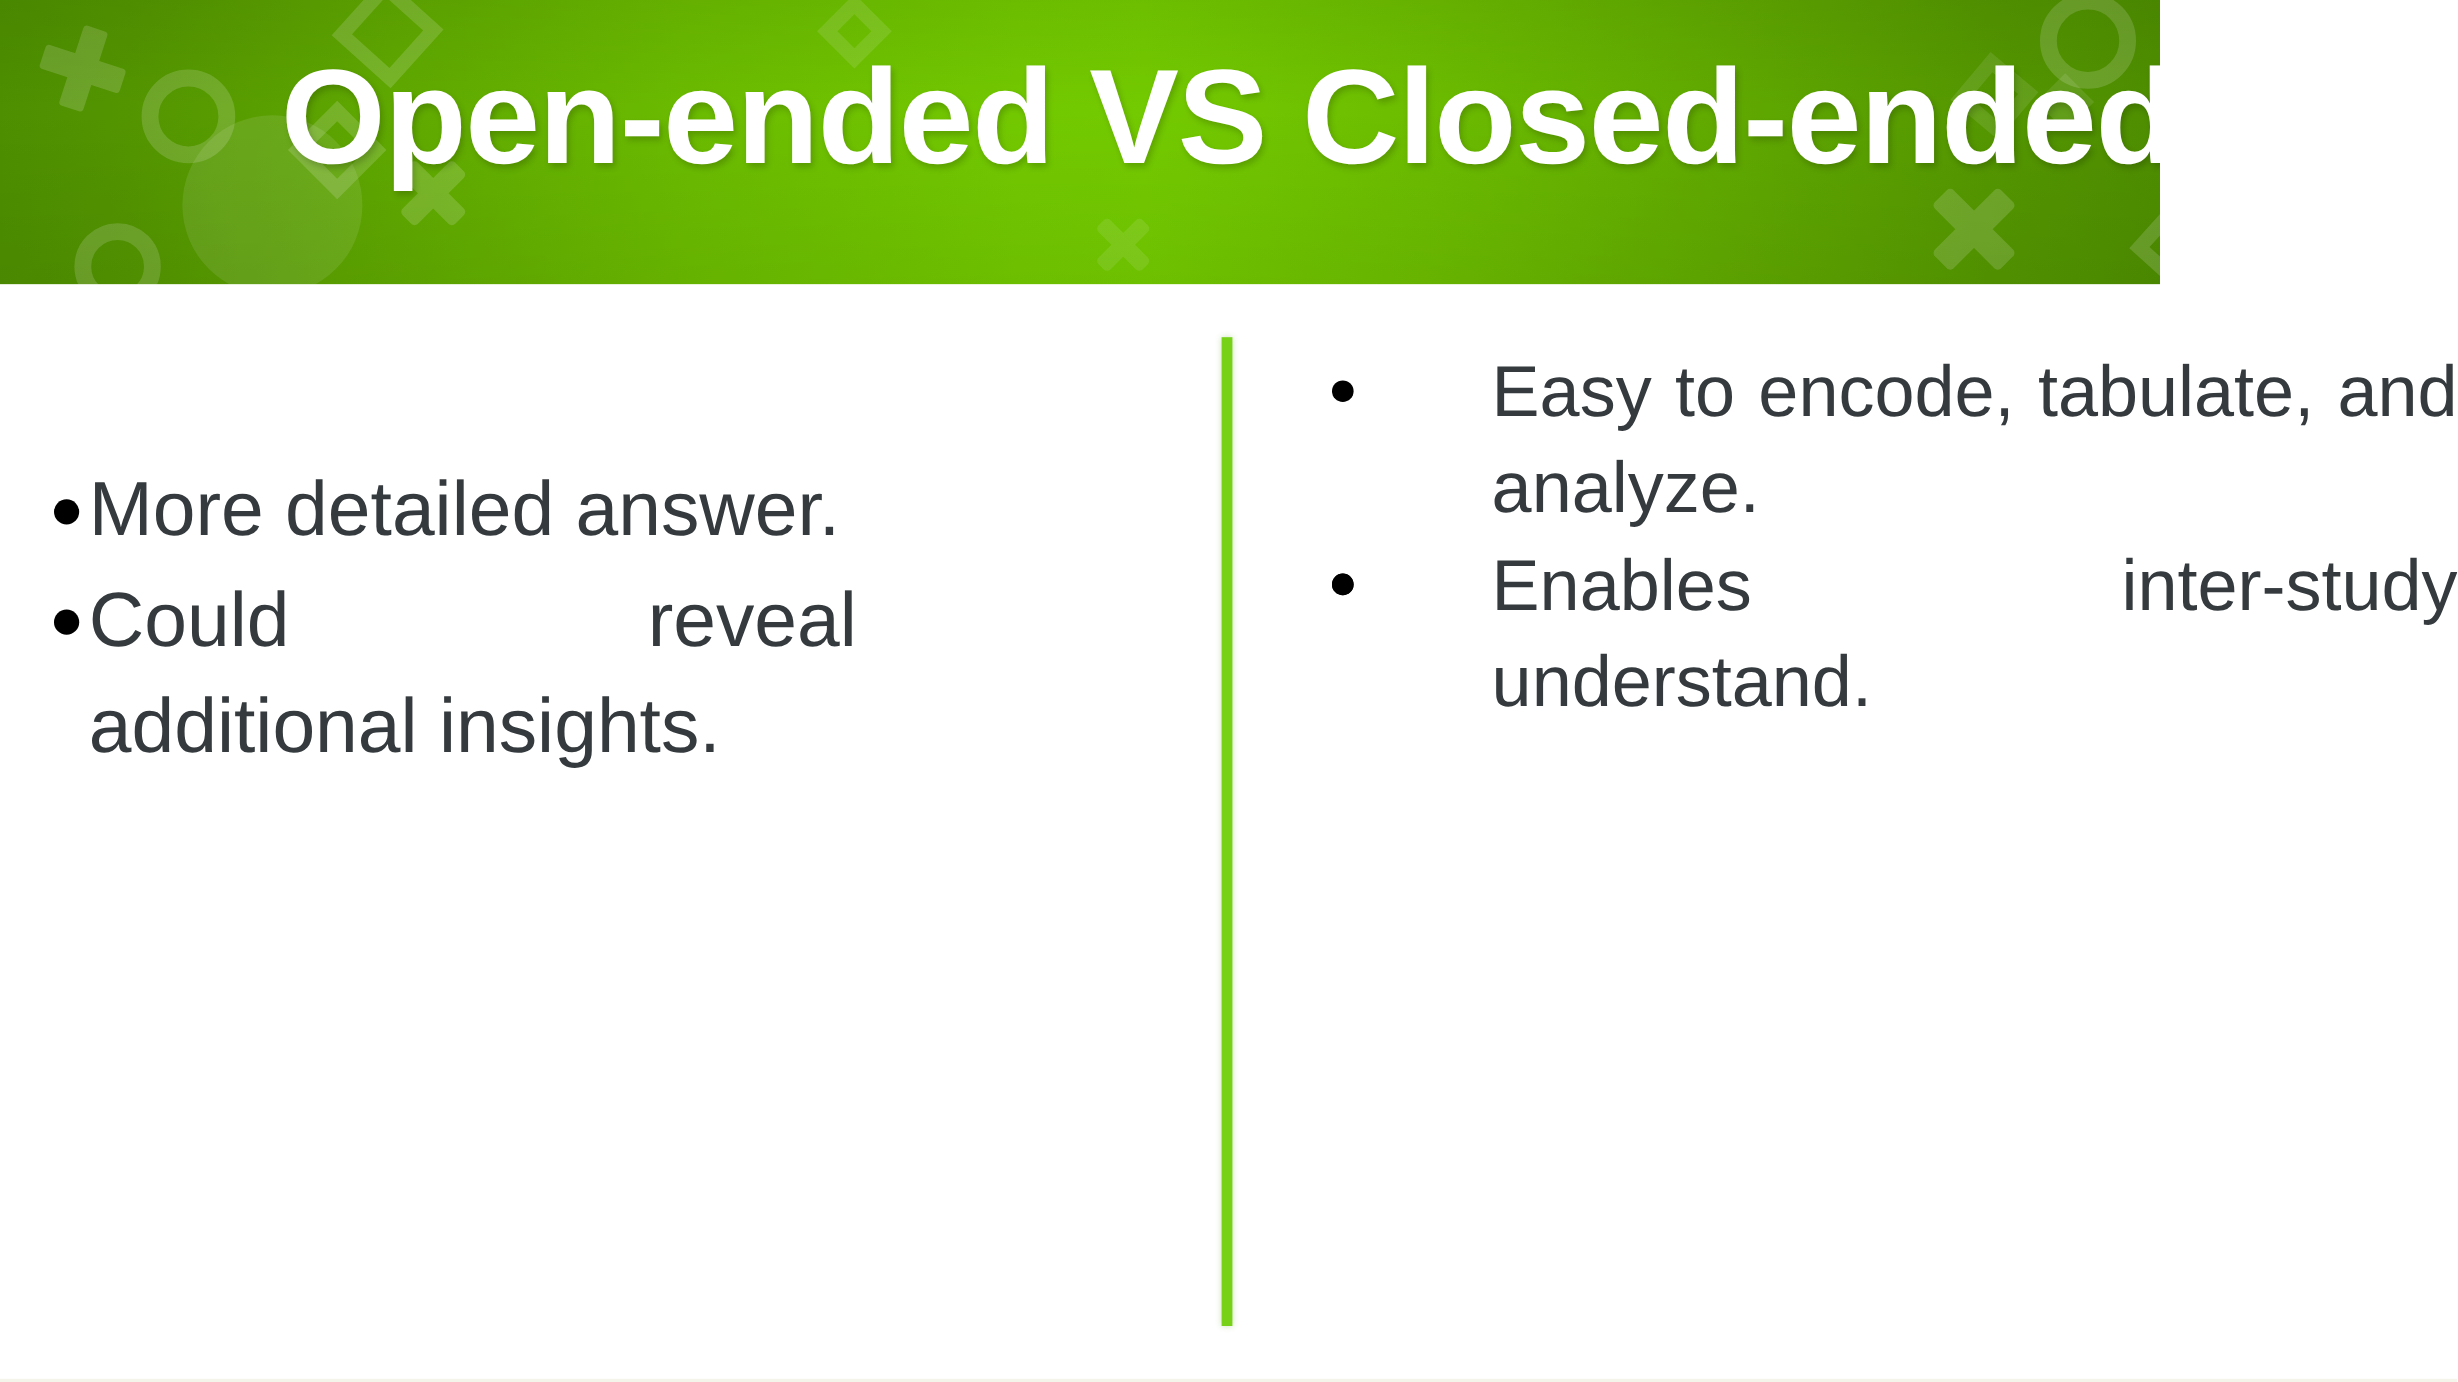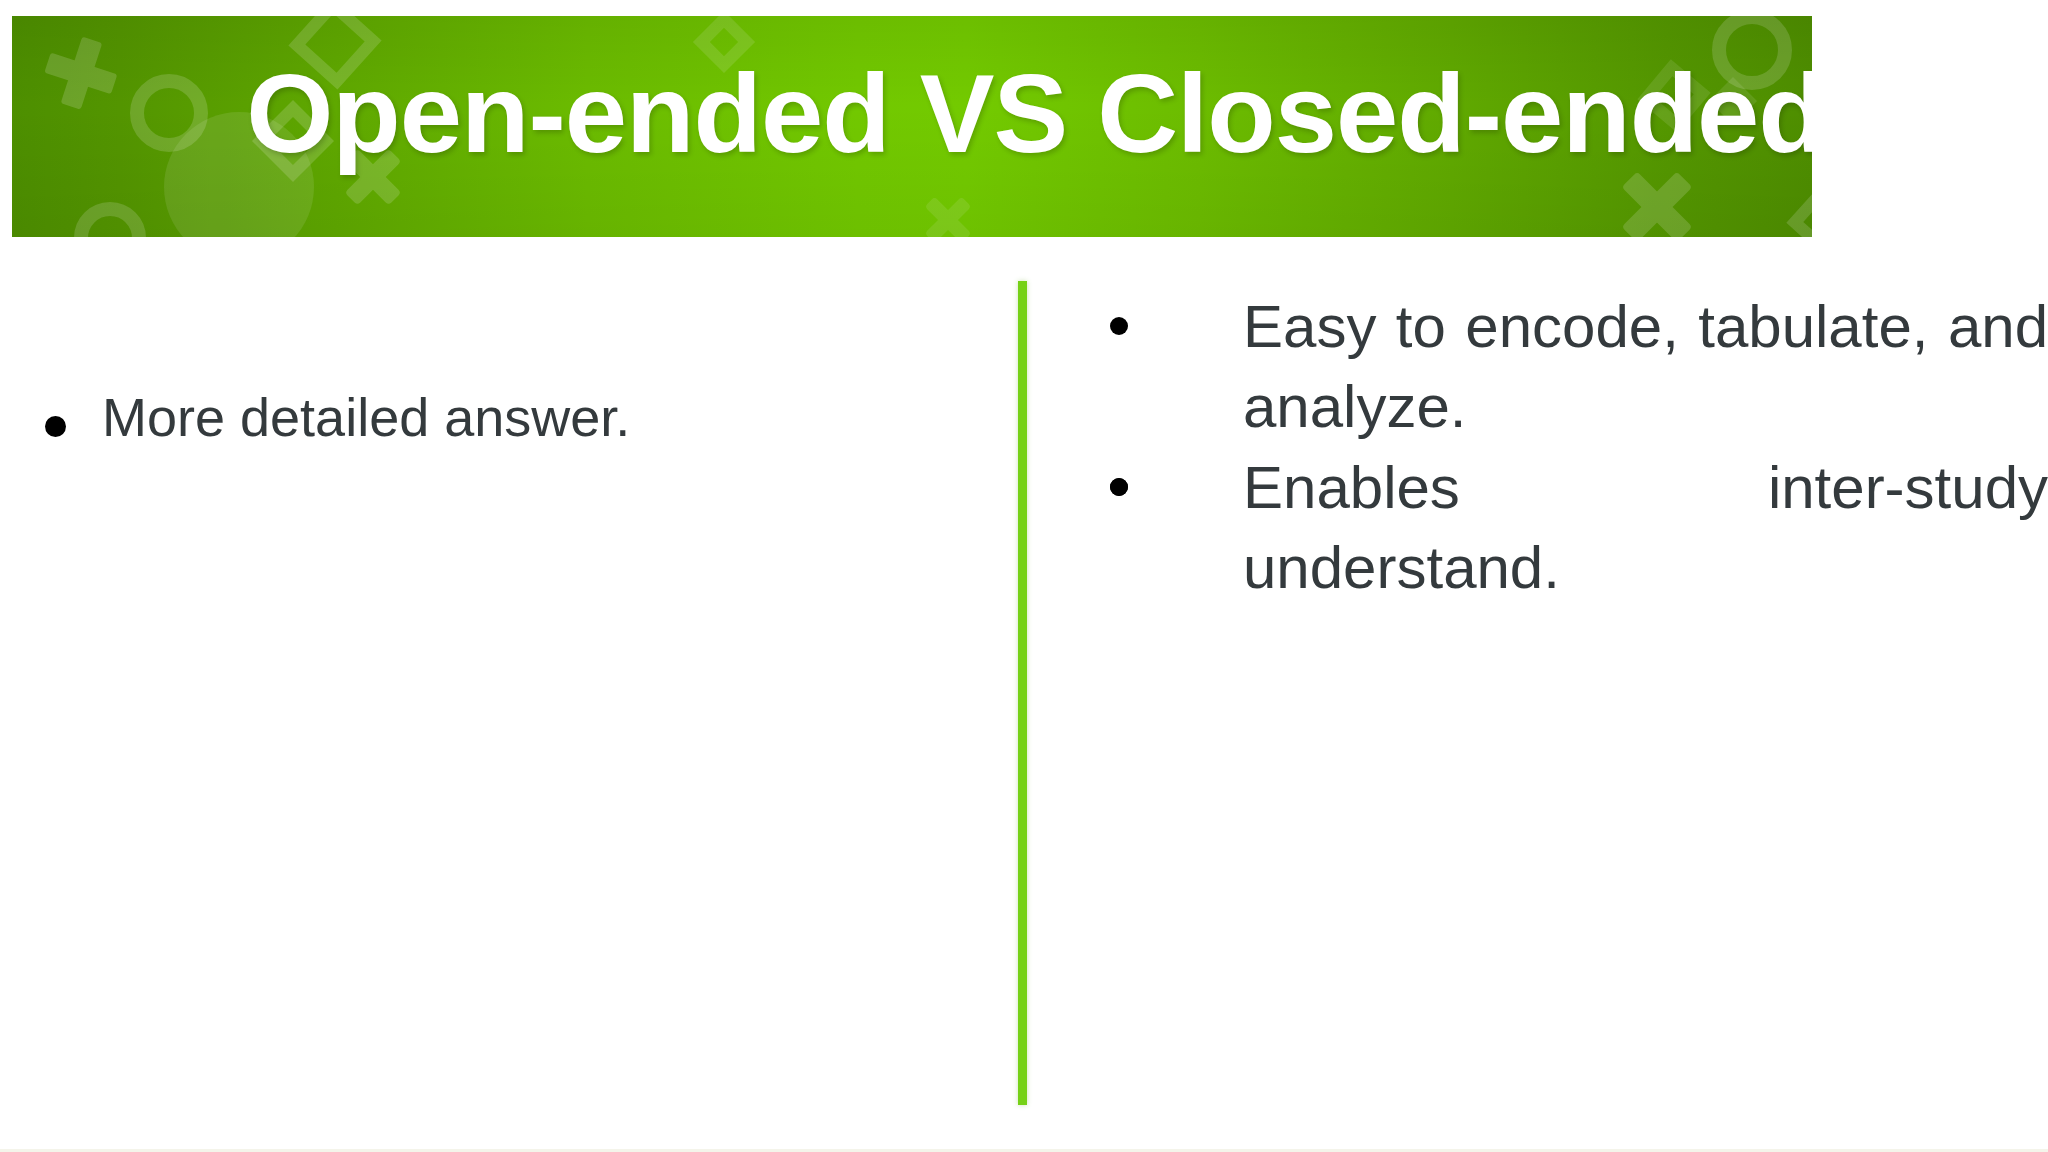--- a/index.html
+++ b/index.html
@@ -18,37 +18,36 @@
     position: relative;
     width: 2048px;
     height: 1152px;
     background: #ffffff;
     overflow: hidden;
   }
 
   
   .header {
     position: absolute;
-    left: 12px;
+    left: 0;
     top: 0;
     width: 1800px;
     height: 237px;
     overflow: hidden;
     background: linear-gradient(to right,
         #4d8f00 0%,
         #539500 6%,
         #5fa800 18%,
         #6bbb00 32%,
         #72c800 47%,
         #73ca00 53%,
         #6cbc00 66%,
         #60a900 80%,
         #549700 92%,
         #4e8e00 100%);
-    margin-top: 16px;
   }
   .header::after {
     
     content: "";
     position: absolute;
     left: 0; top: 0; right: 0; bottom: 0;
     background: linear-gradient(to bottom, rgba(0,0,0,0.06) 0%, rgba(0,0,0,0) 38%, rgba(0,0,0,0.05) 100%);
     pointer-events: none;
   }
 
@@ -186,23 +185,23 @@
     font-family: "Liberation Sans", sans-serif;
   }
   ul.bullets > li .bullet-dot {
     position: absolute;
     border-radius: 50%;
     background: #000000;
   }
 
   
   .col-left ul.bullets > li {
-    font-size: 54px;
+    font-size: 64px;
     line-height: 1.40;
-    padding-left: 102px;
+    padding-left: 74px;
     padding-right: 276px;
     margin-bottom: 2px;
   }
   .col-left ul.bullets > li .bullet-dot {
     width: 21px;
     height: 21px;
     left: 45px;
     top: 36px;
   }
 
@@ -270,20 +269,24 @@
   <div class="body-area"></div>
 
   <div class="divider"></div>
 
   <div class="col col-left">
     <ul class="bullets">
       <li>
         <span class="bullet-dot"></span>
         <span class="li-text">More detailed answer.</span>
       </li>
+      <li>
+        <span class="bullet-dot"></span>
+        <span class="li-text">Could reveal additional insights.</span>
+      </li>
     </ul>
   </div>
 
   <div class="col col-right">
     <ul class="bullets">
       <li>
         <span class="bullet-dot"></span>
         <span class="li-text">Easy to encode, tabulate, and analyze.</span>
       </li>
       <li>

